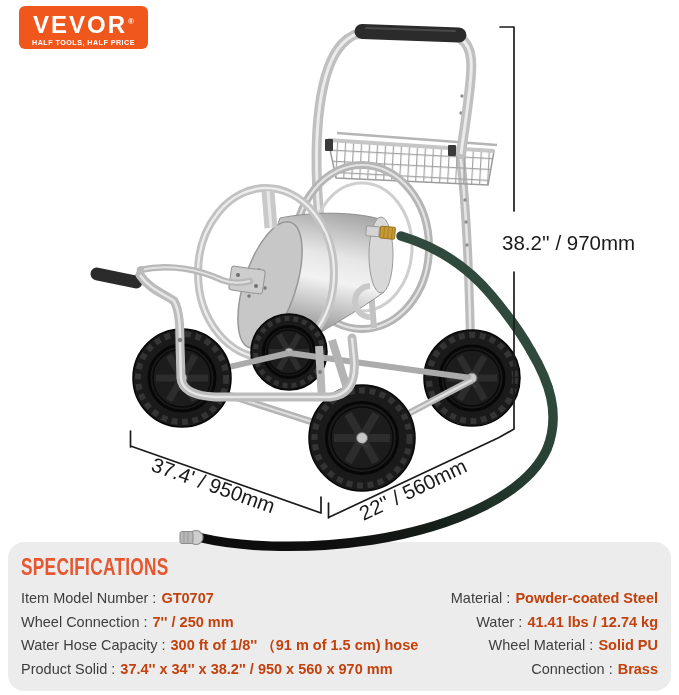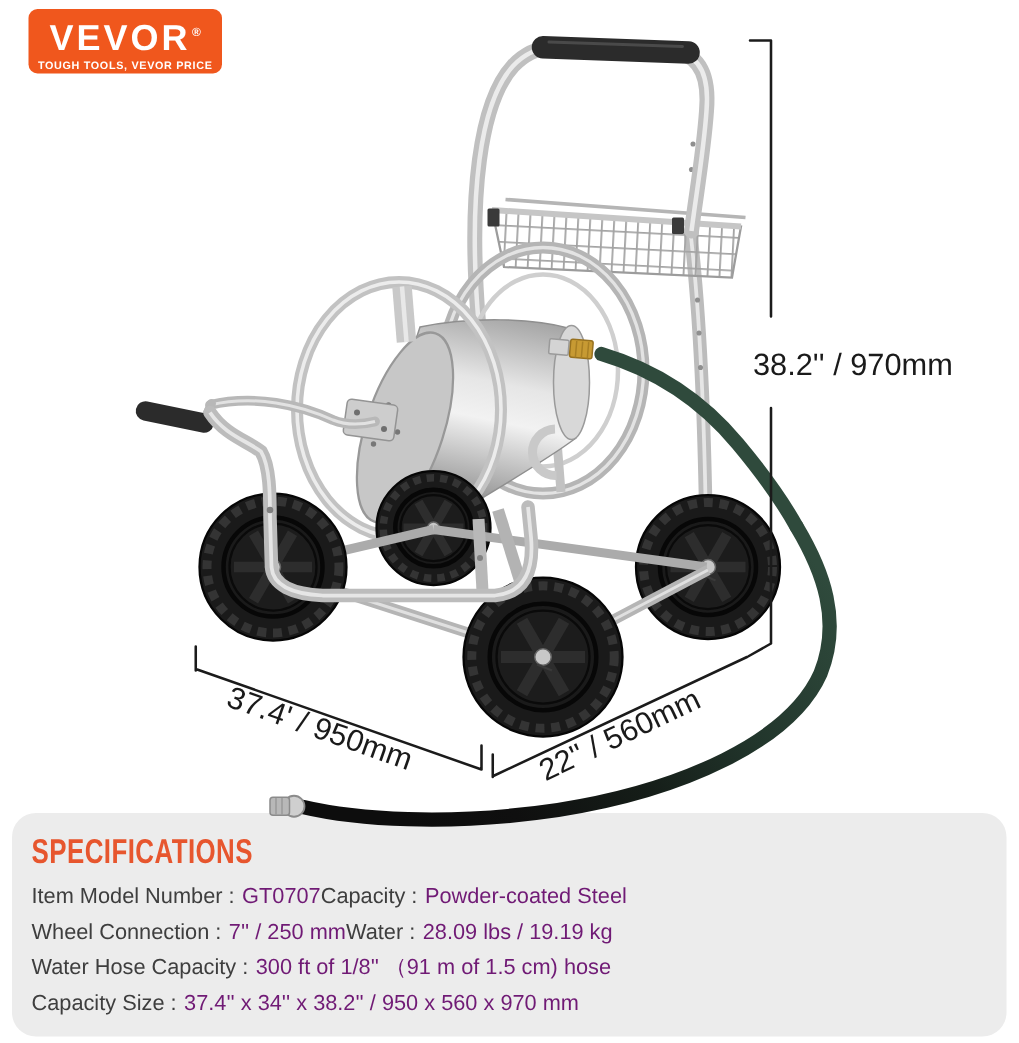--- a/index.html
+++ b/index.html
@@ -15,69 +15,77 @@
 
   
   .cart-svg{position:absolute;left:0;top:0;width:679px;height:695px;z-index:2;pointer-events:none;}
 
   
   .specs{position:absolute;left:8px;right:8px;top:542px;bottom:4px;background:#ECECEC;
          border-radius:16px;padding:12px 13px 0 13px;box-sizing:border-box;z-index:1;}
   .specs-title{color:#E7562E;font-size:23px;font-weight:bold;letter-spacing:0.4px;
                transform:scaleX(0.75);transform-origin:left center;white-space:nowrap;margin:0;}
   .spec-rows{margin-top:6px;}
-  .spec-row{display:flex;font-size:14.5px;line-height:23.5px;
+  .spec-row{display:flex;justify-content:space-between;font-size:14.5px;line-height:23.5px;
             white-space:nowrap;}
   .spec-label{font-weight:400;color:#3e3e3e;}
-  .spec-value{font-weight:normal;color:#701a75;margin-left:5px;}
+  .spec-value{font-weight:bold;color:#c2410c;margin-left:5px;}
   .cell{display:flex;}
 </style>
 </head>
 <body>
 
 <div class="page">
 
   <div class="logo">
     <div class="logo-brand"><span>VEVOR</span><span class="logo-reg">®</span></div>
-    <div class="logo-tagline">TOUGH TOOLS, VEVOR PRICE</div>
+    <div class="logo-tagline">HALF TOOLS, HALF PRICE</div>
   </div>
 
   <section class="specs">
     <h2 class="specs-title">SPECIFICATIONS</h2>
     <div class="spec-rows">
       <div class="spec-row">
         <div class="cell left">
             <span class="spec-label">Item Model Number :</span>
             <span class="spec-value">GT0707</span>
           </div>
         <div class="cell right">
-            <span class="spec-label">Capacity :</span>
+            <span class="spec-label">Material :</span>
             <span class="spec-value">Powder-coated Steel</span>
           </div>
       </div>
       <div class="spec-row">
         <div class="cell left">
             <span class="spec-label">Wheel Connection :</span>
             <span class="spec-value">7'' / 250 mm</span>
           </div>
         <div class="cell right">
             <span class="spec-label">Water :</span>
-            <span class="spec-value">28.09 lbs / 19.19 kg</span>
+            <span class="spec-value">41.41 lbs / 12.74 kg</span>
           </div>
       </div>
       <div class="spec-row">
         <div class="cell left">
             <span class="spec-label">Water Hose Capacity :</span>
             <span class="spec-value">300 ft of 1/8'' （91 m of 1.5 cm) hose</span>
           </div>
-      </div>
-      <div class="spec-row">
-        <div class="cell left">
-            <span class="spec-label">Capacity Size :</span>
+        <div class="cell right">
+            <span class="spec-label">Wheel Material :</span>
+            <span class="spec-value">Solid PU</span>
+          </div>
+      </div>
+      <div class="spec-row">
+        <div class="cell left">
+            <span class="spec-label">Product Solid :</span>
             <span class="spec-value">37.4'' x 34'' x 38.2'' / 950 x 560 x 970 mm</span>
+          </div>
+        <div class="cell right">
+            <span class="spec-label">Connection :</span>
+            <span class="spec-value">Brass</span>
           </div>
       </div>
     </div>
   </section>
 
   <svg class="cart-svg" viewBox="0 0 679 695">
     <defs>
       <pattern id="mesh" width="8" height="11" patternUnits="userSpaceOnUse" patternTransform="rotate(3)">
         <path d="M0.6,0 V11 M0,0.6 H8" stroke="#a3a3a3" stroke-width="1.2" fill="none"></path>
       </pattern>

